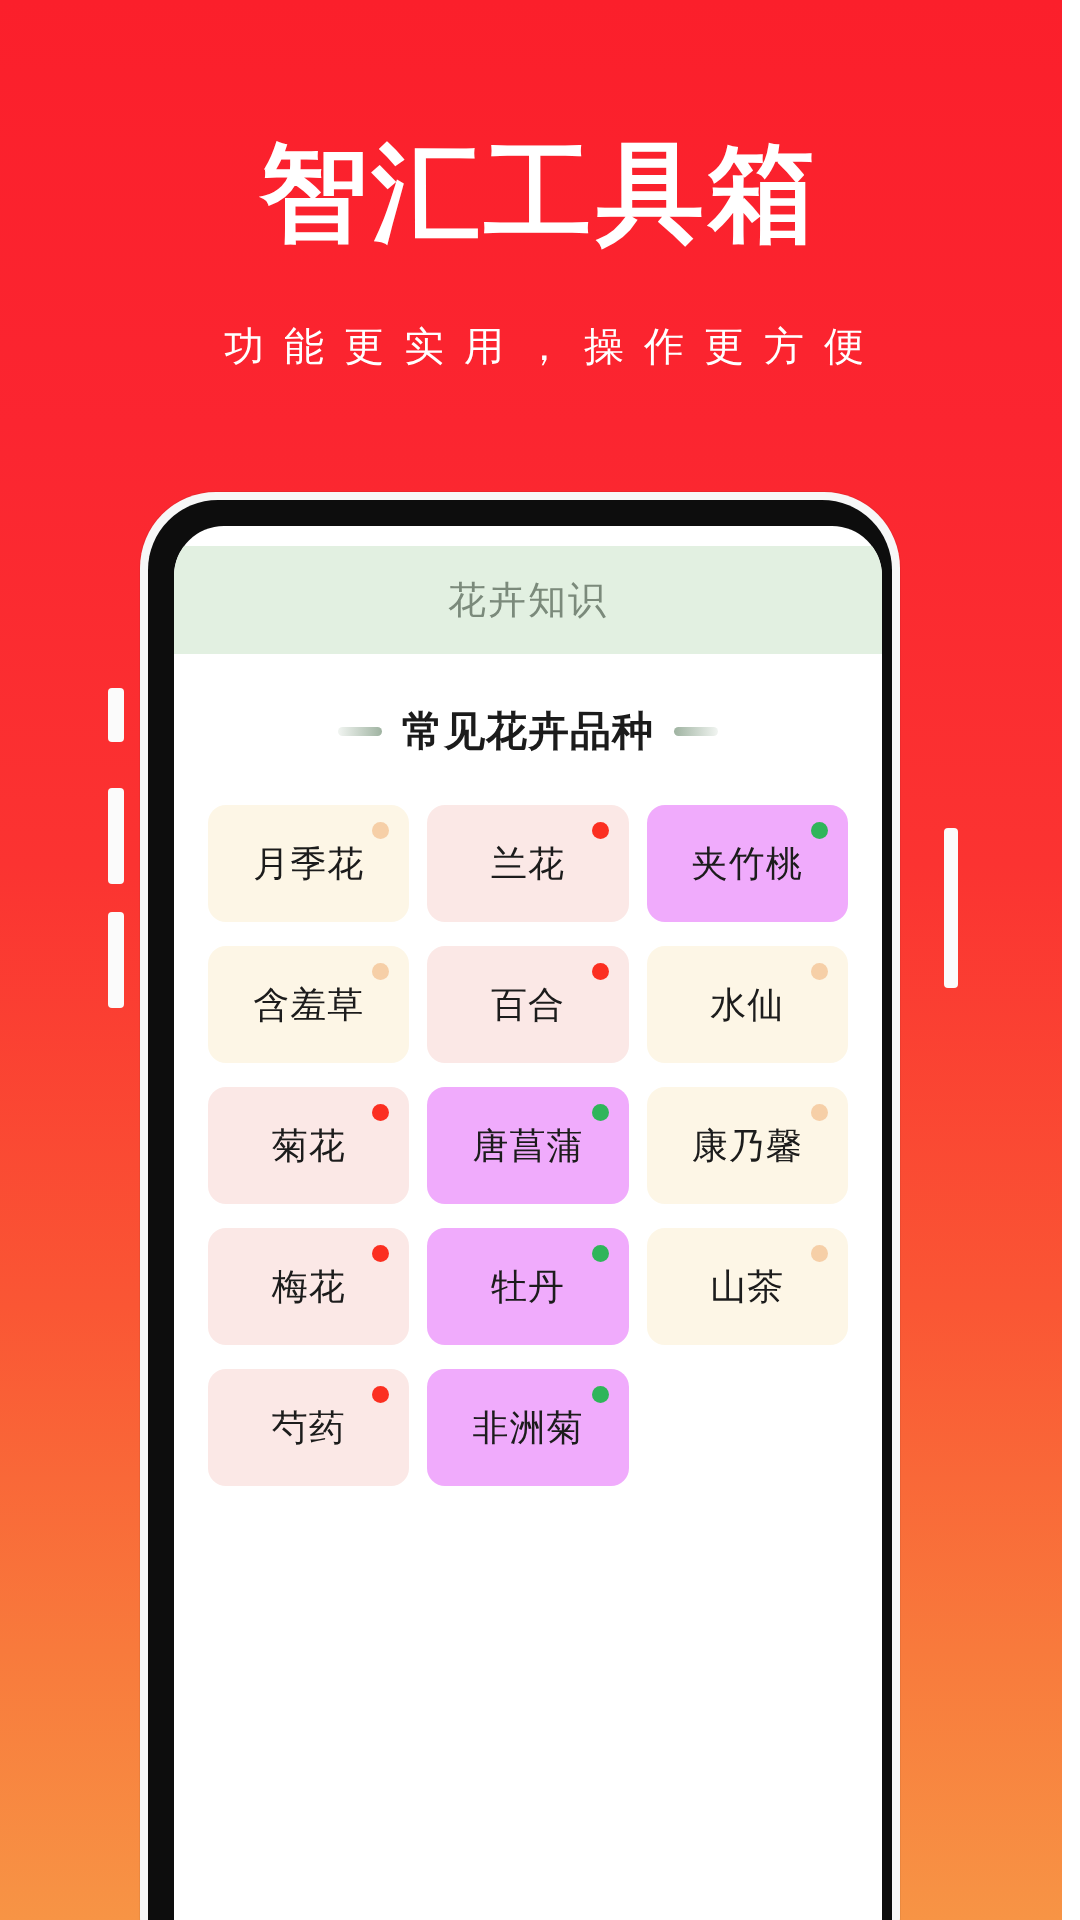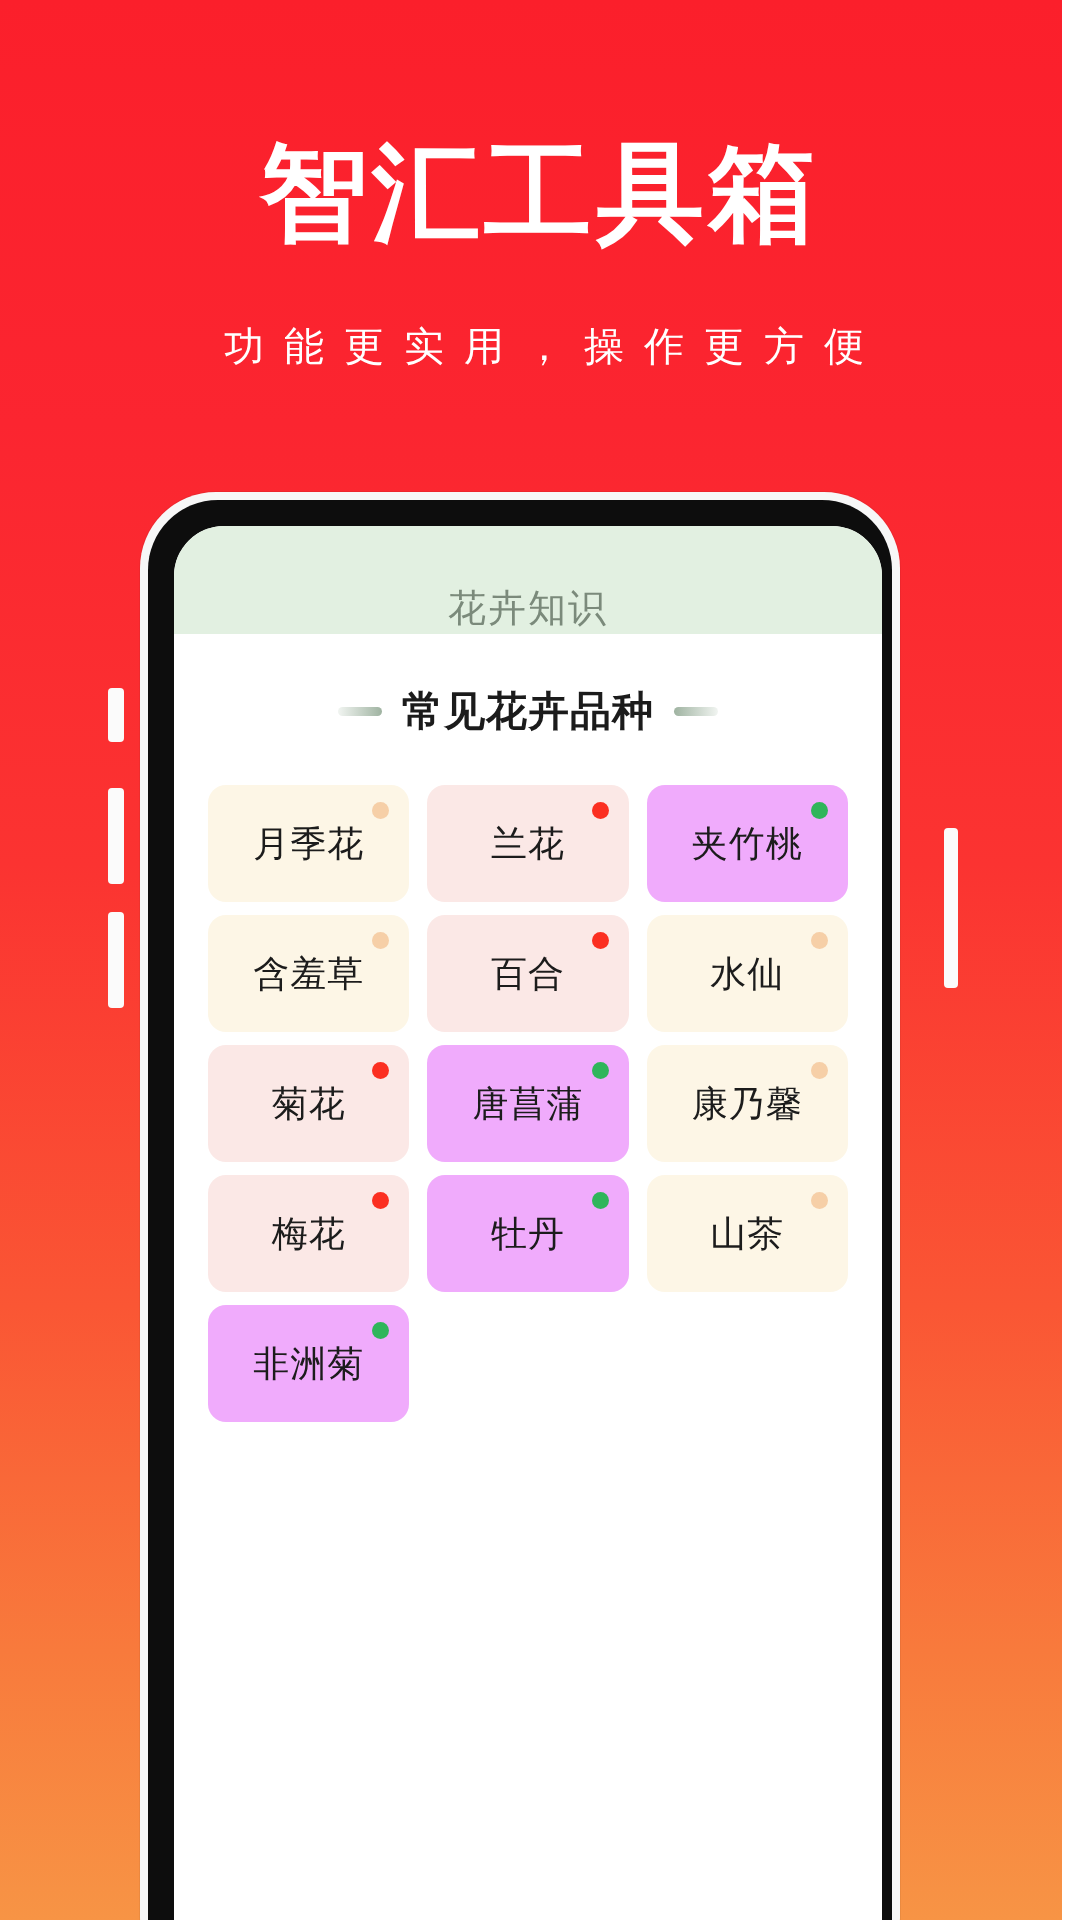--- a/index.html
+++ b/index.html
@@ -87,22 +87,23 @@
     border-radius: 50px;
     overflow: hidden;
   }
 
   
   .app-header {
     position: relative;
     height: 108px;
     background: #e2f0e1;
     display: flex;
-    align-items: flex-end;
+    align-items: center;
     justify-content: center;
+    margin-top: 20px;
   }
   .app-header-title {
     color: #7b8a7b;
     font-size: 38px;
     font-weight: 400;
     letter-spacing: 2px;
   }
   .app-body {
     position: relative;
     background: #ffffff;
@@ -133,21 +134,21 @@
     font-size: 41px;
     font-weight: bold;
     color: #1b1b1b;
     letter-spacing: 1px;
     white-space: nowrap;
   }
 
   .card-grid {
     display: grid;
     grid-template-columns: repeat(3, 1fr);
-    gap: 13px 18px;
+    gap: 24px 18px;
   }
   .flower-card {
     position: relative;
     height: 117px;
     border-radius: 18px;
     display: flex;
     align-items: center;
     justify-content: center;
   }
   .flower-card-label {
@@ -245,20 +246,24 @@
                   <span class="flower-card-label">梅花</span>
                 </div>
                 <div class="flower-card tone-green">
                   <span class="flower-dot"></span>
                   <span class="flower-card-label">牡丹</span>
                 </div>
                 <div class="flower-card tone-cream">
                   <span class="flower-dot"></span>
                   <span class="flower-card-label">山茶</span>
                 </div>
+                <div class="flower-card tone-pink">
+                  <span class="flower-dot"></span>
+                  <span class="flower-card-label">芍药</span>
+                </div>
                 <div class="flower-card tone-green">
                   <span class="flower-dot"></span>
                   <span class="flower-card-label">非洲菊</span>
                 </div>
               </div>
 
           </div>
 
         </div>
       </div>

